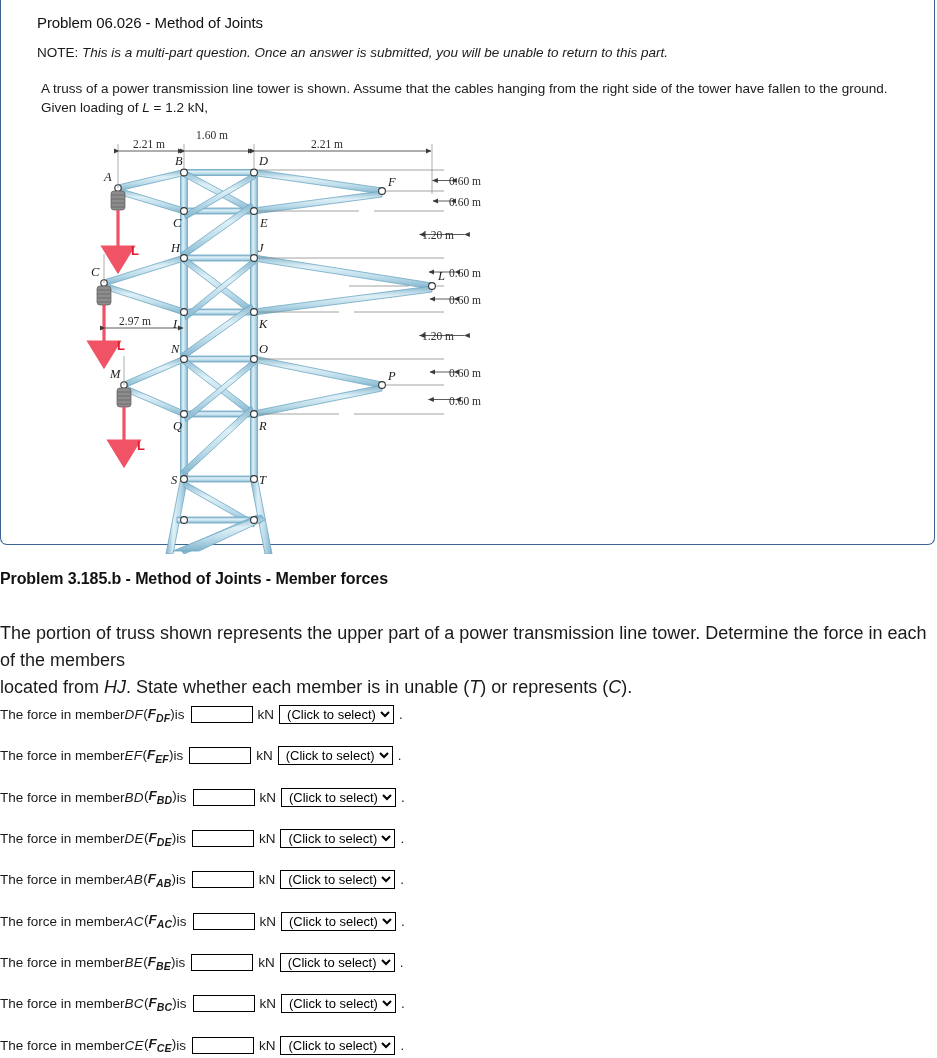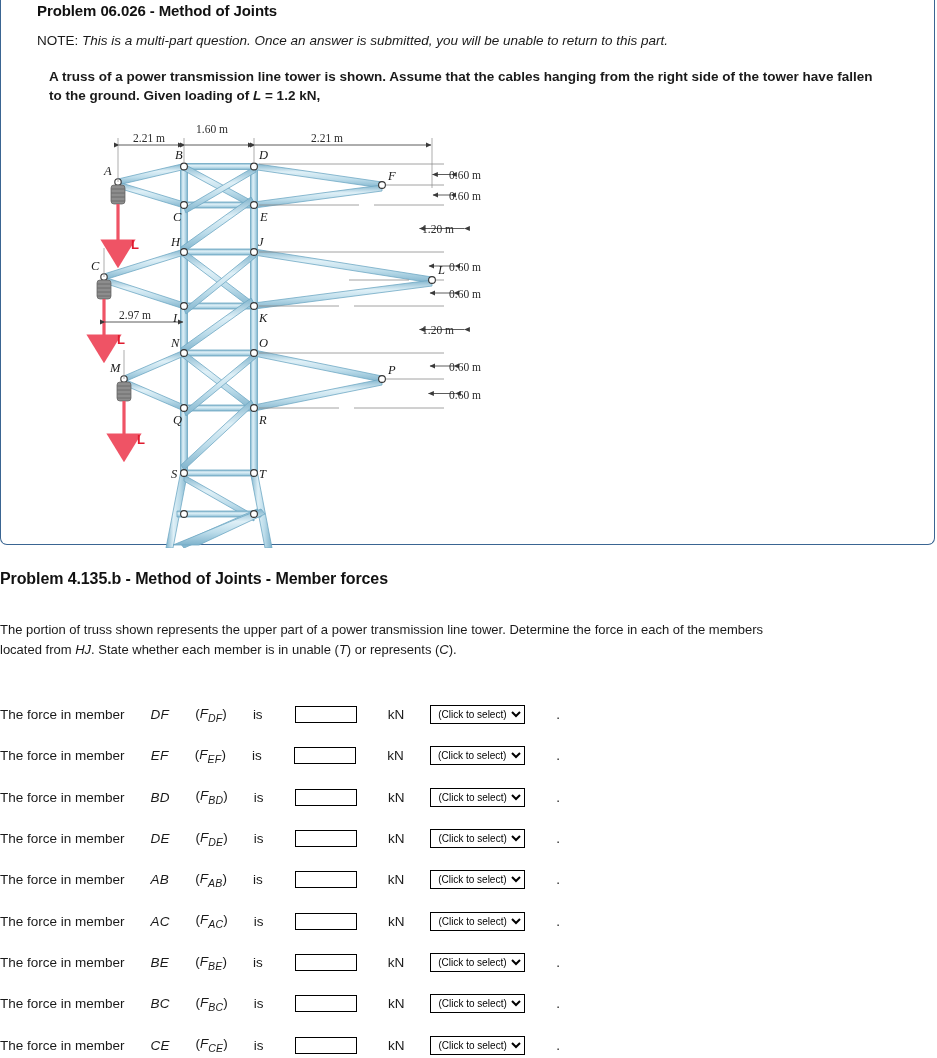--- a/index.html
+++ b/index.html
@@ -27,29 +27,29 @@
     border: 1px solid #3a6592;
     border-top: none;
     border-radius: 0 0 7px 7px;
     box-sizing: border-box;
     background: #ffffff;
   }
   .panel-inner { padding: 10px 36px 0 36px; }
 
   h1.problem-title {
     font-size: 15px;
-    font-weight: bold;
-    margin: 0 0 12px 0;
+    font-weight: normal;
+    margin: 12px 0 12px 0;
     letter-spacing: -0.1px;
     color: #111;
   }
   .note-line { margin: 0 0 16px 0; line-height: 1.45; }
   .note-label { font-style: normal; }
   .note-em { font-style: italic; }
-  .intro { line-height: 1.45; margin: 12px; font-weight: bold; }
+  .intro { line-height: 1.45; margin: 4px; }
   .intro i { font-style: italic; }
 
   
   .figure-wrap {
     position: relative;
     width: 470px;
     height: 430px;
     margin-left: 12px;
     margin-top: 6px;
   }
@@ -65,64 +65,63 @@
     font-weight: bold;
     letter-spacing: -0.1px;
     color: #111;
   }
   .part-desc {
     position: absolute;
     left: 0px;
     top: 620px;
     width: 937px;
     line-height: 1.5;
-    font-size: 13px;
+    font-size: 18px;
   }
   .part-desc i { }
 
   
   .answers {
     position: absolute;
     left: 0px;
     top: 694px;
     width: 560px;
   }
   .answer-row {
     display: flex;
     align-items: center;
     height: 41.3px;
     white-space: nowrap;
     font-size: 13.5px;
-    justify-content: space-between;
   }
   .member-label { font-style: italic; letter-spacing: 0.3px; }
-  .force-sym { font-style: italic; }
+  .force-sym { font-style: italic; font-weight: bold; }
   .force-sym sub {
     font-size: 0.78em;
     font-style: italic;
     letter-spacing: 0.2px;
   }
   .ans-input {
     width: 62px;
     height: 17px;
     border: 1px solid #000;
     background: #fff;
     margin: 0 5px 0 6px;
     box-sizing: border-box;
     font-family: "Liberation Sans", sans-serif;
     font-size: 12px;
     padding: 0 2px;
     vertical-align: middle;
   }
-  .unit { }
+  .unit { margin-right: 5px; }
   .ans-select {
     border: 1px solid #000;
     background: #fff;
     font-family: "Liberation Sans", sans-serif;
-    font-size: 10px;
+    font-size: 13px;
     height: 19px;
     padding: 0 1px 0 3px;
     box-sizing: border-box;
     color: #000;
     border-radius: 0;
   }
   .period { margin-left: 5px; }
 </style>
 </head>
 <body>
@@ -381,21 +380,21 @@
           <text x="210" y="306">R</text>
           <text x="122" y="360">S</text>
           <text x="210" y="360">T</text>
         </g>
       </svg>
     </div>
 
   </div>
 </div>
 
-<h2 class="part-title">Problem 4.135.b - Method of Joints - Member forces</h2>
+<h2 class="part-title">Problem 3.185.b - Method of Joints - Member forces</h2>
 
 <div class="part-desc">
   <span>The portion of truss shown represents the upper part of a power transmission line tower. Determine the force in each of the members</span><br>
   <span>located from </span><i>HJ</i><span>. State whether each member is in unable (</span><i>T</i><span>) or represents (</span><i>C</i><span>).</span>
 </div>
 
 <div class="answers" id="answers">
     <div class="answer-row">
       <span>The force in member </span>
       <span class="member-label">DF</span>

